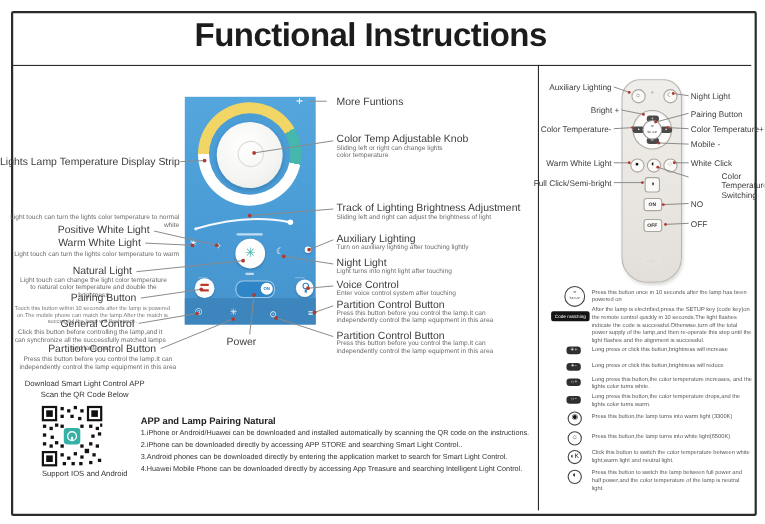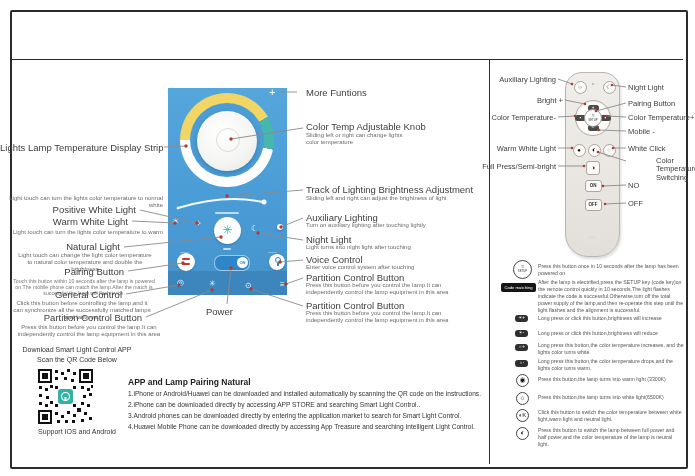--- a/index.html
+++ b/index.html
@@ -56,20 +56,21 @@
 
   
   #qr-wrap{position:absolute;left:37px;top:368px;width:57px;height:57px;}
   svg.overlay{position:absolute;left:0;top:0;pointer-events:none;}
 </style>
 </head>
 <body>
 
 <div id="stage">
   <div id="frame"></div>
+  <div id="title">Functional Instructions</div>
   <div id="title-underline"></div>
   <div id="divider"></div>
 
   <div id="app">
     <div class="abs app-glyph" style="left:101px;top:-2px;font-size:11px;">+</div>
     <div id="dial-ring">
       <div id="dial-hole"></div>
     </div>
     <div id="knob">
       <div id="knob-inner"></div>
@@ -225,21 +226,21 @@
     <div class="sqbtn" style="left:20px;top:87.5px;width:12px;height:12px;font-size:7px;line-height:11px;">◑</div>
     <div class="sqbtn" style="left:18.5px;top:107px;width:15px;height:10px;font-size:4.5px;font-weight:bold;line-height:10px;">ON</div>
     <div class="sqbtn" style="left:18.5px;top:126px;width:15px;height:10px;font-size:4.5px;font-weight:bold;line-height:10px;">OFF</div>
     <div id="remote-oval"></div>
   </div>
 
   <div class="abs rp-lbl" style="left:406px;top:75px;width:150px;text-align:right;">Auxiliary Lighting</div>
   <div class="abs rp-lbl" style="left:413px;top:96px;width:150px;text-align:right;">Bright +</div>
   <div class="abs rp-lbl" style="left:406px;top:113px;width:150px;text-align:right;">Color Temperature-</div>
   <div class="abs rp-lbl" style="left:406px;top:144px;width:150px;text-align:right;">Warm White Light</div>
-  <div class="abs rp-lbl" style="left:406px;top:162px;width:150px;text-align:right;">Full Press/Semi-bright</div>
+  <div class="abs rp-lbl" style="left:406px;top:162px;width:150px;text-align:right;">Full Click/Semi-bright</div>
   <div class="abs rp-lbl" style="left:628px;top:83px;">Night Light</div>
   <div class="abs rp-lbl" style="left:628px;top:99px;">Pairing Button</div>
   <div class="abs rp-lbl" style="left:628px;top:113px;">Color Temperature+</div>
   <div class="abs rp-lbl" style="left:628px;top:127px;">Mobile -</div>
   <div class="abs rp-lbl" style="left:628px;top:144px;">White Click</div>
   <div class="abs rp-lbl" style="left:656px;top:157px;width:60px;white-space:normal;line-height:1.1;">Color Temperature Switching</div>
   <div class="abs rp-lbl" style="left:628px;top:181px;">NO</div>
   <div class="abs rp-lbl" style="left:628px;top:199px;">OFF</div>
 
   <div class="leg-icon-circle" style="left:513px;top:260px;width:17px;height:17px;">

